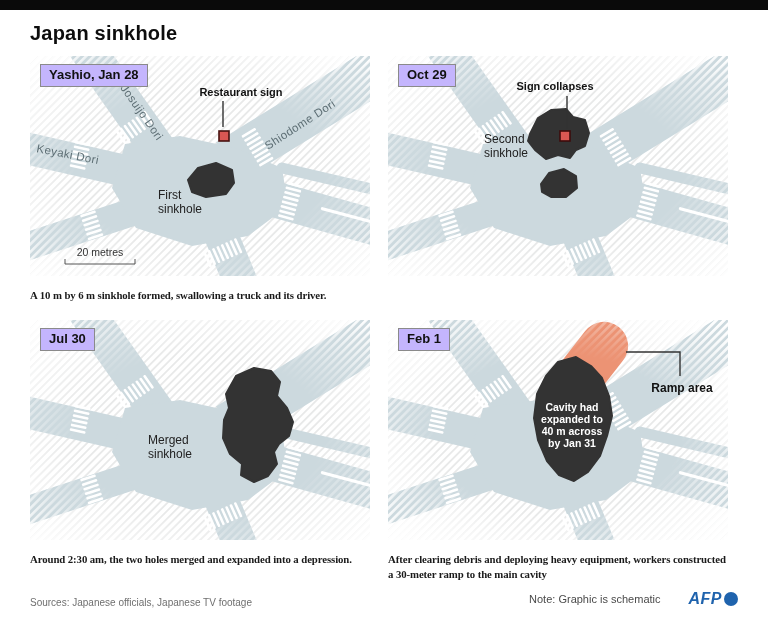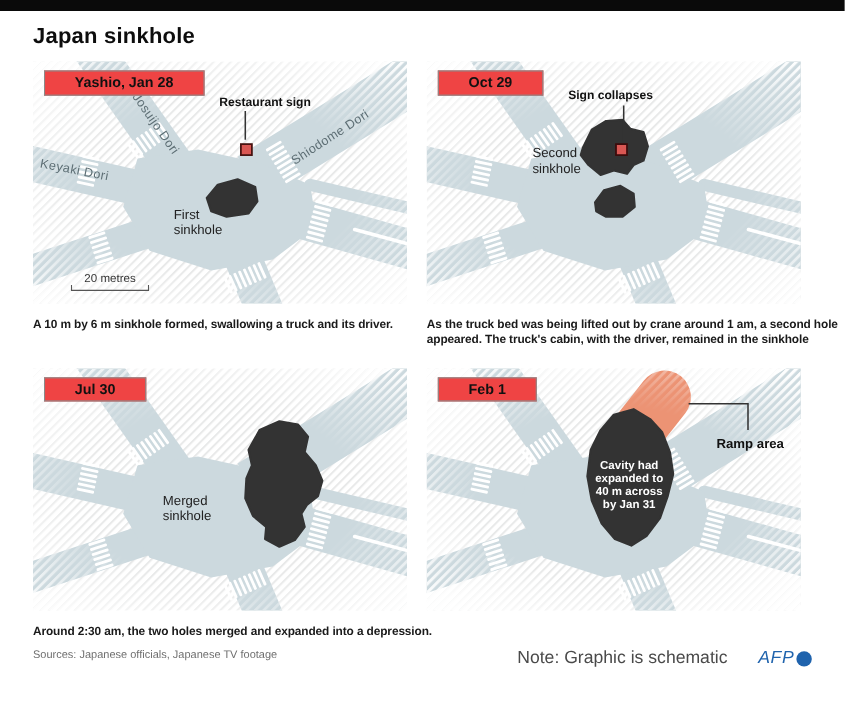--- a/index.html
+++ b/index.html
@@ -10,33 +10,33 @@
   .topbar{height:10px;background:#0a0a0a;width:768px;}
   .title{margin:12px 12px 0 30px;font-size:20px;font-weight:800;color:#0d0d0d;letter-spacing:.2px;}
   .grid{
     margin:11px 0 0 30px;display:grid;
     grid-template-columns:340px 340px;column-gap:18px;row-gap:18px;
   }
   .cell{width:340px;}
   .map{position:relative;width:340px;height:220px;}
   .map svg{display:block;}
   .datebox{
-    position:absolute;top:8px;left:10px;background:#ef4444;border:1px solid #8a8a8a;
-    padding:3px 27px;font-size:13px;font-weight:700;color:#111;line-height:1.15;
+    position:absolute;top:8px;left:10px;background:#c4b5fd;border:1px solid #8a8a8a;
+    padding:3px 8px;font-size:13px;font-weight:700;color:#111;line-height:1.15;
   }
-  .caption{margin-top:12px;font-size:10.8px;font-weight:700;color:#1a1a1a;line-height:1.32;letter-spacing:-.1px;}
+  .caption{margin-top:12px;font-size:10.8px;font-weight:700;color:#1a1a1a;line-height:1.32;letter-spacing:-.1px;font-family:Liberation Serif, serif;}
   .caption div{white-space:nowrap;}
   .footer{
-    margin:9px 30px 0 30px;display:flex;justify-content:space-between;align-items:flex-start;
+    margin:9px 30px 0 30px;display:flex;justify-content:space-between;align-items:flex-end;
   }
   .sources{font-size:10px;color:#6f6f6f;}
   .footer-right{display:flex;align-items:center;gap:28px;}
-  .note{font-size:16px;color:#4a4a4a;}
+  .note{font-size:11px;color:#4a4a4a;}
   .afp{display:flex;align-items:center;}
-  .afp-text{font-size:16px;font-weight:400;font-style:italic;color:#1f63ad;letter-spacing:.5px;}
+  .afp-text{font-size:16px;font-weight:700;font-style:italic;color:#1f63ad;letter-spacing:.5px;}
   .afp-dot{width:14px;height:14px;border-radius:50%;background:#1f63ad;margin-left:2px;}
   svg text{font-family:"Liberation Sans","DejaVu Sans",sans-serif;}
   .road-name{font-size:11.5px;fill:#5d6e74;letter-spacing:.4px;}
   .map-label{font-size:12px;fill:#222;}
   .map-label-bold{font-size:11px;font-weight:700;fill:#111;}
   .scale-text{font-size:10.5px;fill:#333;}
   .cavity-text{font-size:10.5px;font-weight:700;fill:#fff;}
   .leader{stroke:#333;stroke-width:1.4;fill:none;}
 </style>
 </head>
@@ -137,24 +137,20 @@
         <polygon points="142,78 150,62 163,54 178,53 185,61 197,64 201,77 197,90 188,94 182,102 170,99 158,103 147,94 140,85" stroke-linejoin="round" stroke-width="2" stroke="#333333" fill="#333333"></polygon>
         <polygon points="153,128 161,117 176,113 188,120 189,132 178,141 163,141 154,136" stroke-linejoin="round" stroke-width="2" stroke="#333333" fill="#333333"></polygon>
         <line class="leader" x1="179" y1="40" x2="179" y2="73"></line>
         <rect x="172" y="75" width="10" height="10" stroke="#3d0c0c" stroke-width="1.6" fill="#d95753"></rect>
         <text class="map-label-bold" x="167" y="34" text-anchor="middle">Sign collapses</text>
         <text class="map-label" x="96" y="87">Second</text>
         <text class="map-label" x="96" y="101">sinkhole</text>
       </svg>
       <div class="datebox"><span>Oct 29</span></div>
     </div>
-    <div class="caption">
-      <div>As the truck bed was being lifted out by crane around 1 am, a second hole</div>
-      <div>appeared. The truck's cabin, with the driver, remained in the sinkhole</div>
-    </div>
   </div>
 
   <div class="cell">
     <div class="map">
       <svg width="340" height="220" viewBox="0 0 340 220">
         <use href="#basemap"></use>
         <path d="M196,74 L206,56 L224,48 L241,51 L250,62 L247,76 L257,88 L263,102 L259,116 L249,124 L244,132 L247,144 L238,156 L224,162 L211,155 L212,144 L200,134 L193,118 L194,100 L199,88 Z" stroke-linejoin="round" stroke-width="2" stroke="#333333" fill="#333333"></path>
         <text class="map-label" x="118" y="124">Merged</text>
         <text class="map-label" x="118" y="138">sinkhole</text>
       </svg>
@@ -174,20 +170,24 @@
         <path d="M158,56 L170,42 L188,37 L203,46 L214,58 L221,76 L224,96 L219,116 L212,136 L200,152 L186,161 L171,155 L159,141 L150,120 L146,98 L149,74 Z" stroke-linejoin="round" stroke-width="2" stroke="#333333" fill="#333333"></path>
         <text class="cavity-text" x="184" y="91" text-anchor="middle">Cavity had</text>
         <text class="cavity-text" x="184" y="103" text-anchor="middle">expanded to</text>
         <text class="cavity-text" x="184" y="115" text-anchor="middle">40 m across</text>
         <text class="cavity-text" x="184" y="127" text-anchor="middle">by Jan 31</text>
         <polyline class="leader" points="238,32 292,32 292,56"></polyline>
         <text class="map-label-bold" x="294" y="72" text-anchor="middle" style="font-size:12px">Ramp area</text>
       </svg>
       <div class="datebox"><span>Feb 1</span></div>
     </div>
+    <div class="caption">
+      <div>After clearing debris and deploying heavy equipment, workers constructed</div>
+      <div>a 30-meter ramp to the main cavity</div>
+    </div>
   </div>
 
 </div>
 
 <div class="footer">
   <div class="sources">Sources: Japanese officials, Japanese TV footage</div>
   <div class="footer-right">
     <div class="note">Note: Graphic is schematic</div>
     <div class="afp">
       <span class="afp-text">AFP</span>

